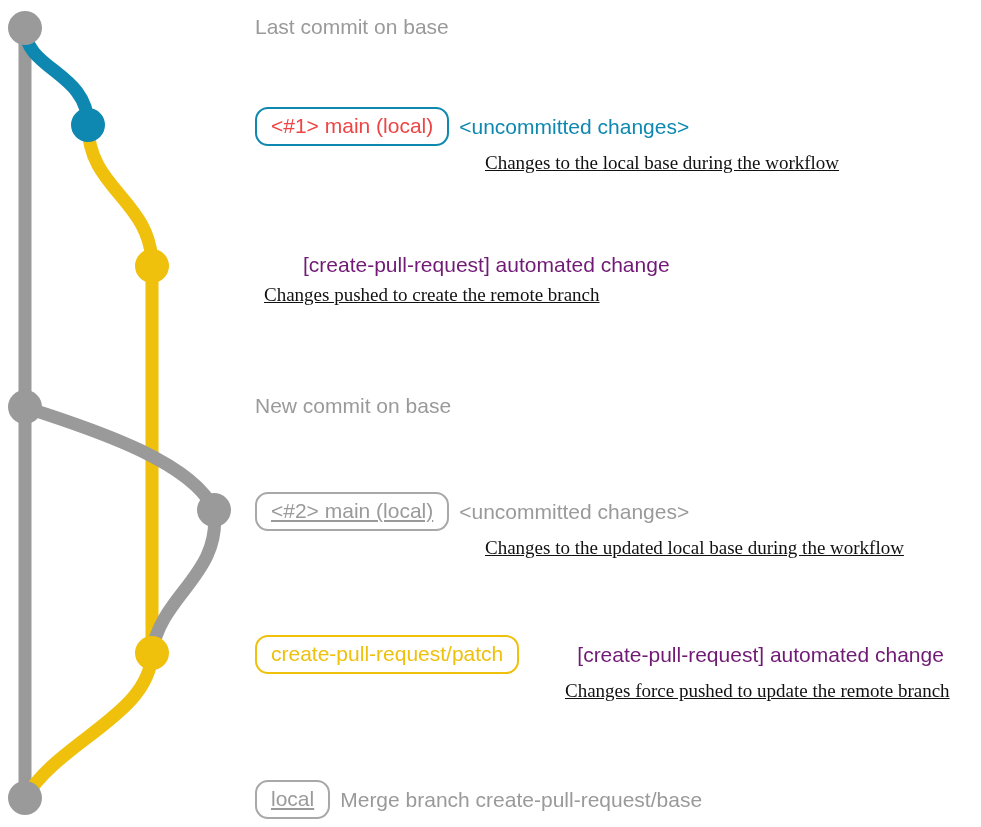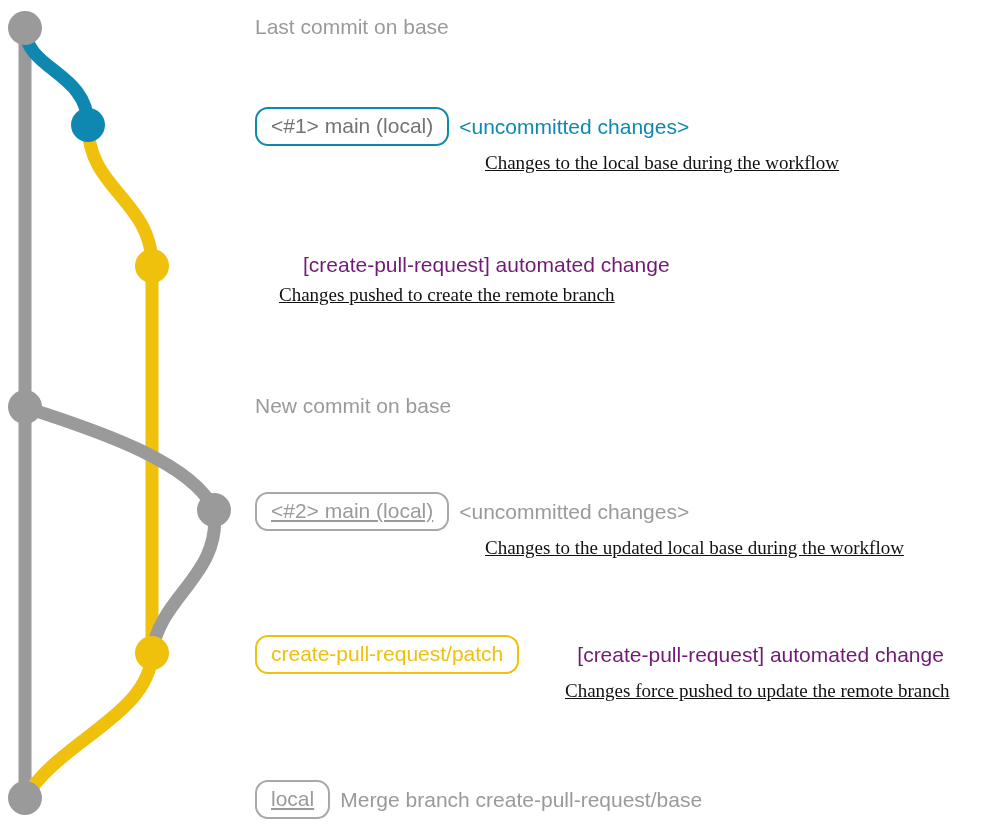--- a/index.html
+++ b/index.html
@@ -50,21 +50,21 @@
     border: 2px solid #999999;
     border-radius: 13px;
     background: #ffffff;
     padding: 5px 14px 6px 14px;
     font-size: 21px;
     line-height: 24px;
     color: #999999;
     margin-right: 10px;
     box-sizing: border-box;
   }
-  .pill.blue { border-color: #0e88b0; color: #737373; }
+  .pill.blue { border-color: #0e88b0; color: #ef4444; }
   .pill.yellow { border-color: #efc00c; color: #efc00c; }
   .pill.gray { border-color: #a8a8a8; color: #9a9a9a; text-decoration: underline; }
 
   .subject {
     font-size: 21px;
     line-height: 26px;
     white-space: nowrap;
   }
   .subject.blue { color: #0e88b0; }
   .subject.yellow { color: #701a75; margin-left: 48px; }
@@ -122,21 +122,21 @@
       <span class="pill blue">&lt;#1&gt; main (local)</span>
       <span class="subject blue">&lt;uncommitted changes&gt;</span>
     </div>
     <span class="note" style="margin-left:230px">Changes to the local base during the workflow</span>
   </div>
 
   <div class="row" style="top:252px">
     <div class="row-head">
       <span class="subject yellow">[create-pull-request] automated change</span>
     </div>
-    <span class="note" style="margin-left:24px">Changes pushed to create the remote branch</span>
+    <span class="note" style="margin-left:9px">Changes pushed to create the remote branch</span>
   </div>
 
   <div class="row" style="top:393px">
     <div class="row-head">
       <span class="subject gray">New commit on base</span>
     </div>
   </div>
 
   <div class="row" style="top:492px">
     <div class="row-head">

